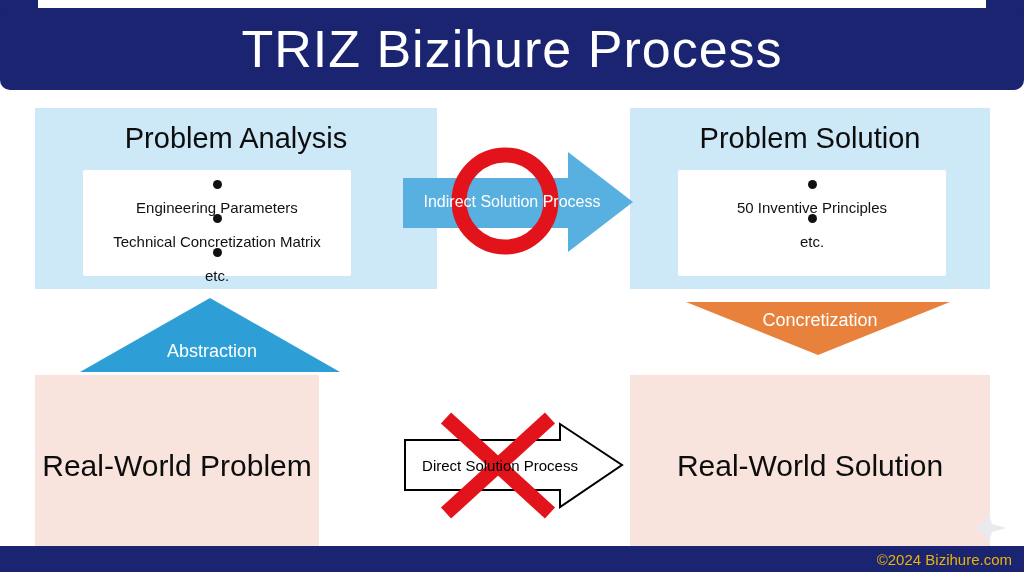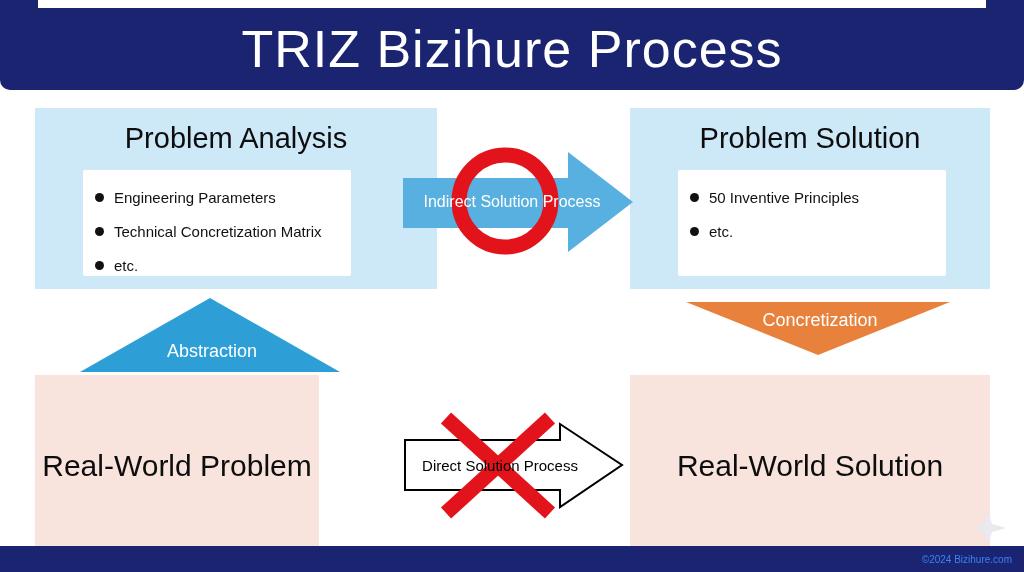--- a/index.html
+++ b/index.html
@@ -36,21 +36,21 @@
     margin:0; padding-top:14px; text-align:center;
     font-size:29px; font-weight:500; color:#0d0d0d;
   }
   .inner {
     position:absolute; left:48px; top:62px; width:268px; height:106px;
     background:#ffffff; border-radius:2px; padding:10px 12px;
   }
   .inner ul { list-style:none; margin:0; padding:0; }
   .inner li {
     display:flex; align-items:center; gap:10px;
-    font-size:15px; color:#111; height:34px;
+    font-size:15px; color:#111; height:34px;flex-direction:column;
   }
   .dot { width:9px; height:9px; border-radius:50%; background:#111; flex:0 0 9px; }
 
   .big-label { font-size:30px; font-weight:500; color:#0d0d0d; }
 
   .rwp-box { left:35px; top:375px; width:284px; height:182px; }
   .rws-box { left:630px; top:375px; width:360px; height:182px; }
 
   
   .svg-abs { position:absolute; }
@@ -61,21 +61,21 @@
   .sparkle { left:968px; top:508px; }
 
   svg text { font-family:"Liberation Sans", sans-serif; }
 
   
   .footer-bar {
     position:absolute; left:0; bottom:0; width:1024px; height:26px;
     background:#1a2470; display:flex; align-items:center; justify-content:flex-end;
     padding-right:12px;
   }
-  .footer-bar span { color:#3b82f6; font-size:10px; }
+  .footer-bar span { color:#eab308; font-size:15px; }
 </style>
 </head>
 <body>
 
 <div class="stage">
 
   <div class="corner tl"></div>
   <div class="corner tr"></div>
 
   <header class="title-bar">

